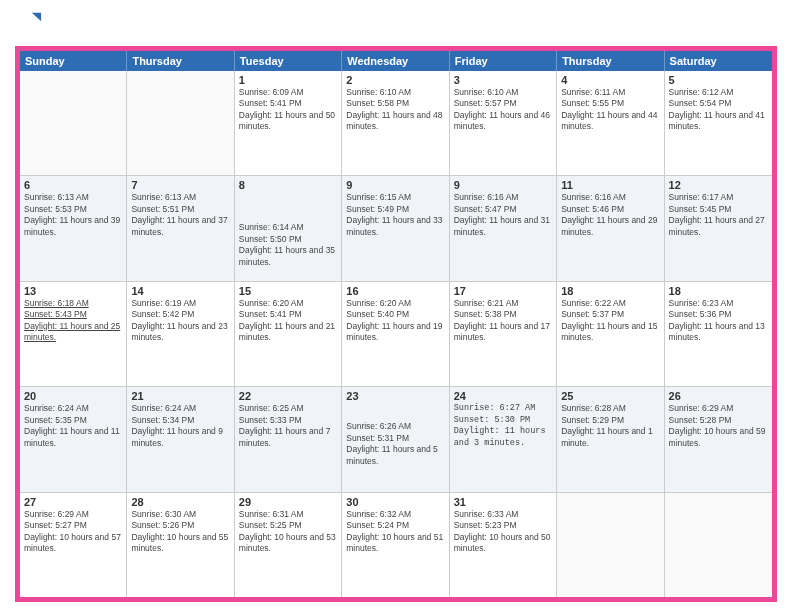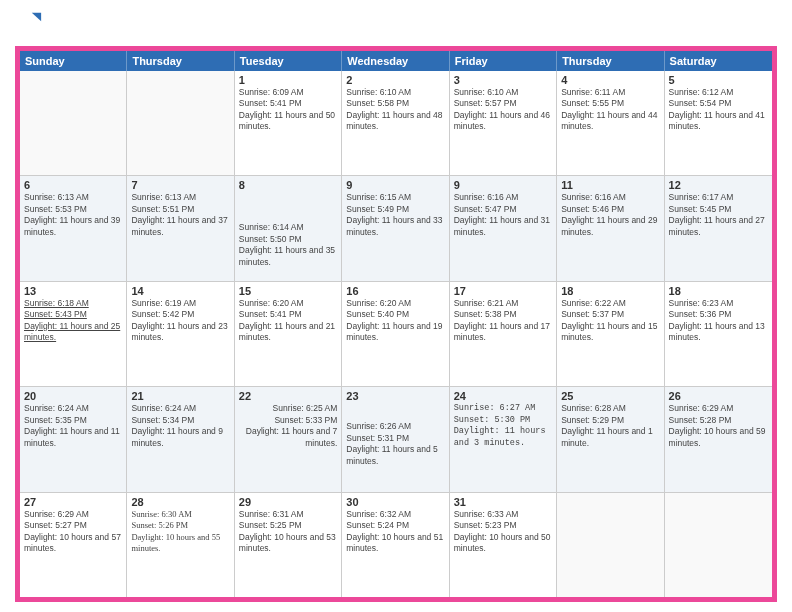--- a/index.html
+++ b/index.html
@@ -279,21 +279,21 @@
 Daylight: 11 hours and 11 minutes.</div>
           </div>
           <div class="cal-cell">
             <div class="day-num">21</div>
             <div class="cell-detail" style="white-space: pre-line;">Sunrise: 6:24 AM
 Sunset: 5:34 PM
 Daylight: 11 hours and 9 minutes.</div>
           </div>
           <div class="cal-cell">
             <div class="day-num">22</div>
-            <div class="cell-detail" style="white-space: pre-line; text-align: right;">Sunrise: 6:25 AM
+            <div class="cell-detail" style="white-space: pre-line;">Sunrise: 6:25 AM
 Sunset: 5:33 PM
 Daylight: 11 hours and 7 minutes.</div>
           </div>
           <div class="cal-cell">
             <div class="day-num">23</div>
             <div class="cell-detail" style="white-space: pre-line; margin-top: 19px;">Sunrise: 6:26 AM
 Sunset: 5:31 PM
 Daylight: 11 hours and 5 minutes.</div>
           </div>
           <div class="cal-cell">
@@ -317,21 +317,21 @@
         </div>
         <div class="cal-row">
           <div class="cal-cell">
             <div class="day-num">27</div>
             <div class="cell-detail" style="white-space: pre-line;">Sunrise: 6:29 AM
 Sunset: 5:27 PM
 Daylight: 10 hours and 57 minutes.</div>
           </div>
           <div class="cal-cell">
             <div class="day-num">28</div>
-            <div class="cell-detail" style="white-space: pre-line; font-family: Liberation Serif, serif;">Sunrise: 6:30 AM
+            <div class="cell-detail" style="white-space: pre-line;">Sunrise: 6:30 AM
 Sunset: 5:26 PM
 Daylight: 10 hours and 55 minutes.</div>
           </div>
           <div class="cal-cell">
             <div class="day-num">29</div>
             <div class="cell-detail" style="white-space: pre-line;">Sunrise: 6:31 AM
 Sunset: 5:25 PM
 Daylight: 10 hours and 53 minutes.</div>
           </div>
           <div class="cal-cell">

